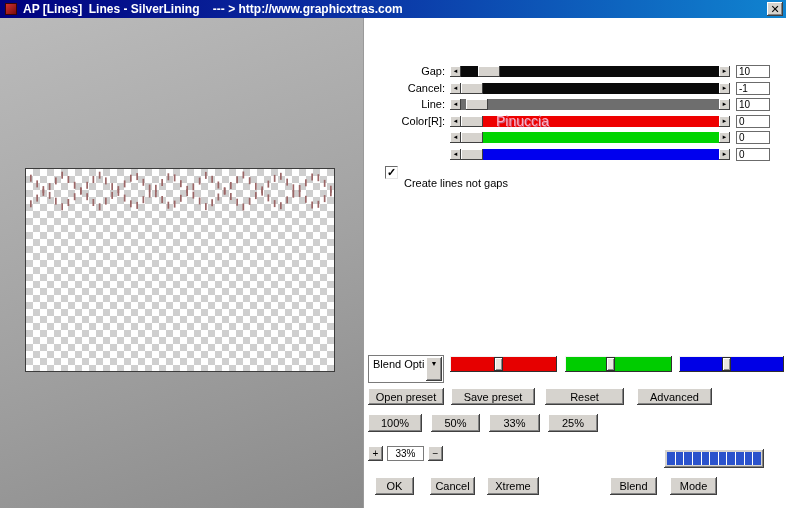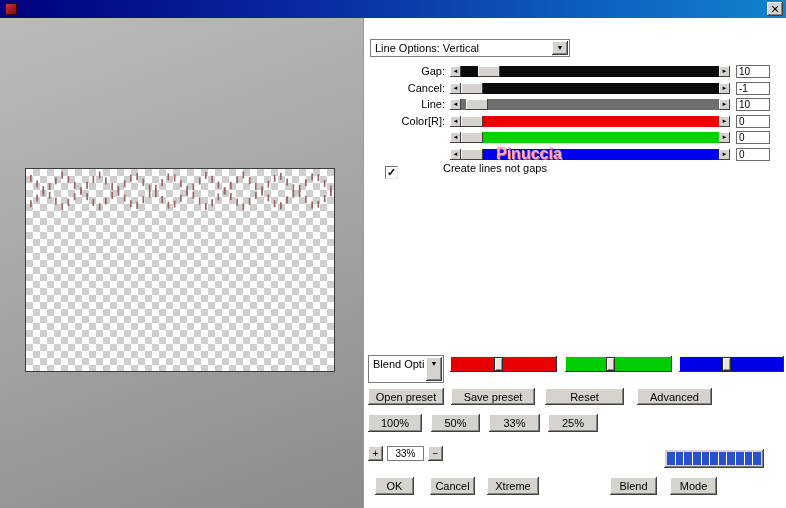--- a/index.html
+++ b/index.html
@@ -53,21 +53,21 @@
     background:#fff; font-size:10px; padding:0 2px; font-family:"Liberation Sans",sans-serif; }
 
   
   .checkbox { position:absolute; width:13px; height:13px; background:#fff;
     border:1px solid; border-color:#6b6b6b #e6e6e6 #e6e6e6 #6b6b6b;
     font-size:11px; font-weight:bold; line-height:11px; text-align:center; }
   .check-label { position:absolute; font-size:11px; }
 
   
   .watermark1 { position:absolute; left:496px; top:113px; z-index:6;
-    font-size:16px; font-weight:bold; color:#ffaec2; text-shadow:1px 1px 0 #c5607c;margin-top:32px; }
+    font-size:14px; font-weight:normal; color:#ffaec2; text-shadow:1px 1px 0 #c5607c; }
   .watermark2 { position:absolute; left:437px; top:130px; z-index:6;
     font-size:13px; font-weight:bold; color:#8f8f8f; text-shadow:1px 1px 0 #ffffff; }
 
   
   .preview { position:absolute; left:25px; top:168px; width:310px; height:204px;
     border:1px solid #3c3c3c; background-color:#fff;
     background-image:
       linear-gradient(45deg,#cfcfcf 25%,transparent 25%,transparent 75%,#cfcfcf 75%),
       linear-gradient(45deg,#cfcfcf 25%,transparent 25%,transparent 75%,#cfcfcf 75%);
     background-size:14px 14px; background-position:0 0,7px 7px; }
@@ -90,29 +90,26 @@
   .progress-segments { display:flex; gap:1px; width:100%; height:100%; background:#fff; }
   .seg { flex:1; height:100%; }
 </style>
 </head>
 <body>
 
 <div class="window">
 
   <div class="titlebar">
     <div class="app-icon"></div>
+    <div class="title-text">AP [Lines]  Lines - SilverLining    --- &gt; http://www.graphicxtras.com</div>
     <button class="btn close-btn"><span>✕</span></button>
   </div>
 
   <div class="right-panel"></div>
 
-  <div class="combo" style="left:370px;top:39px;width:200px;height:18px;">
-    <div class="combo-text">Line Options: Vertical</div>
-    <div class="combo-arrow">▼</div>
-  </div>
 
   <div class="param-label" style="left:363px;top:65px;">Gap:</div>
   <div class="pslider" style="left:450px;top:66px;width:280px;">
     <div class="arrow arrow-left">◄</div>
     <div class="track" style="background: rgb(10, 10, 10);"></div>
     <div class="sthumb" style="left: 28px;"></div>
     <div class="arrow arrow-right">►</div>
   </div>
   <input class="valbox" style="left: 736px; top: 65px;" value="10">
 
@@ -159,21 +156,21 @@
     <div class="sthumb" style="left: 11px;"></div>
     <div class="arrow arrow-right">►</div>
   </div>
   <input class="valbox" style="left: 736px; top: 148px;" value="0">
 
   <div class="watermark1">Pinuccia</div>
 
   <div class="checkbox" style="left:385px;top:166px;">
     <span>✓</span>
   </div>
-  <div class="check-label" style="left:404px;top:162px;margin-left:39px;">Create lines not gaps</div>
+  <div class="check-label" style="left:404px;top:177px;">Create lines not gaps</div>
 
   <div class="preview">
     <svg viewBox="0 0 308 64" preserveAspectRatio="none" fill="#9c6666">
         <rect x="4.0" y="5.7" width="1.7" height="7"></rect>
         <rect x="4.0" y="31.3" width="1.7" height="7"></rect>
         <rect x="10.3" y="11.4" width="1.7" height="7"></rect>
         <rect x="10.3" y="25.6" width="1.7" height="7"></rect>
         <rect x="16.5" y="17.1" width="1.7" height="7"></rect>
         <rect x="16.5" y="19.9" width="1.7" height="7"></rect>
         <rect x="22.8" y="22.9" width="1.7" height="7"></rect>

